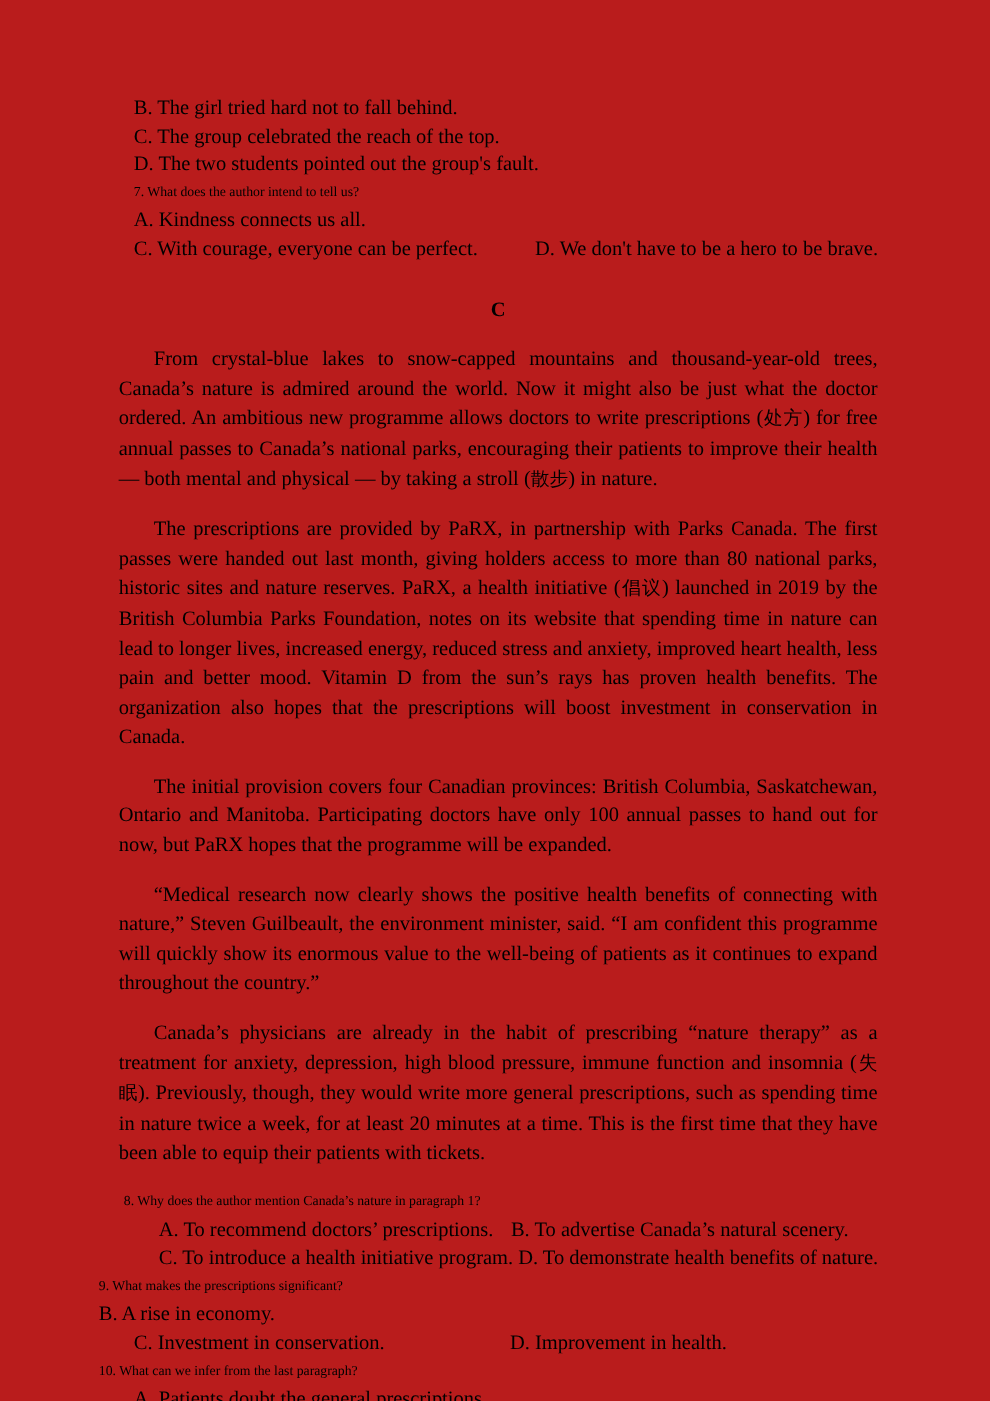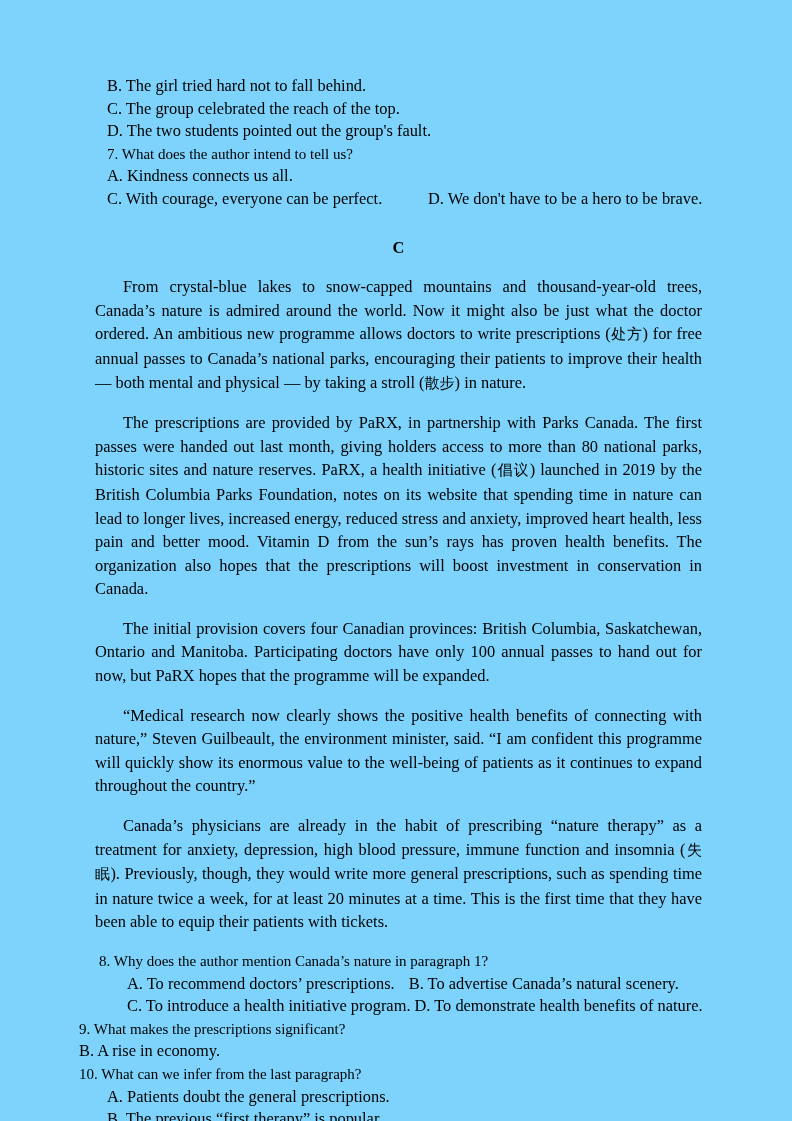--- a/index.html
+++ b/index.html
@@ -14,38 +14,38 @@
     font-family: "Liberation Serif", "DejaVu Serif", serif;
     color: #000000;
     -webkit-font-smoothing: antialiased;
   }
   .page {
     position: relative;
     width: 792px;
     height: 1121px;
     box-sizing: border-box;
     padding: 75px 74px 0 79px;
-    background: #7dd3fc;
+    background: #b91c1c;
     overflow: hidden;
   }
   .content {
     width: 639px;
   }
 
   
   .line {
     font-size: 16.4px;
     line-height: 22.6px;
     white-space: nowrap;
   }
   .opt-indent {
     padding-left: 28px;
   }
   .q-line {
-    font-size: 15px;
+    font-size: 11px;
     line-height: 22.6px;
   }
 
   
   .opt-row {
     display: flex;
     font-size: 16.4px;
     line-height: 22.6px;
   }
   .opt-row .col-a {
@@ -124,20 +124,24 @@
       <div class="q-line">8. Why does the author mention Canada’s nature in paragraph 1?</div>
       <div class="opt-inline"><span>A. To recommend doctors’ prescriptions.</span><span class="sep-wide"></span><span>B. To advertise Canada’s natural scenery.</span></div>
       <div class="opt-inline"><span>C. To introduce a health initiative program.</span><span class="sep-thin"></span><span>D. To demonstrate health benefits of nature.</span></div>
     </div>
 
     <div>
       <div class="q-line">9. What makes the prescriptions significant?</div>
       <div class="opt-row gap-q9">
         <div class="col-b">B. A rise in economy.</div>
       </div>
+      <div class="opt-row gap-q9">
+        <div class="col-a">C. Investment in conservation.</div>
+        <div class="col-b">D. Improvement in health.</div>
+      </div>
     </div>
 
     <div>
       <div class="q-line">10. What can we infer from the last paragraph?</div>
       <div class="line opt-indent">A. Patients doubt the general prescriptions.</div>
       <div class="line opt-indent">B. The previous “first therapy” is popular.</div>
       <div class="line opt-indent">C. It is a tradition to offer patients park tickets.</div>
     </div>
 
   </div>

